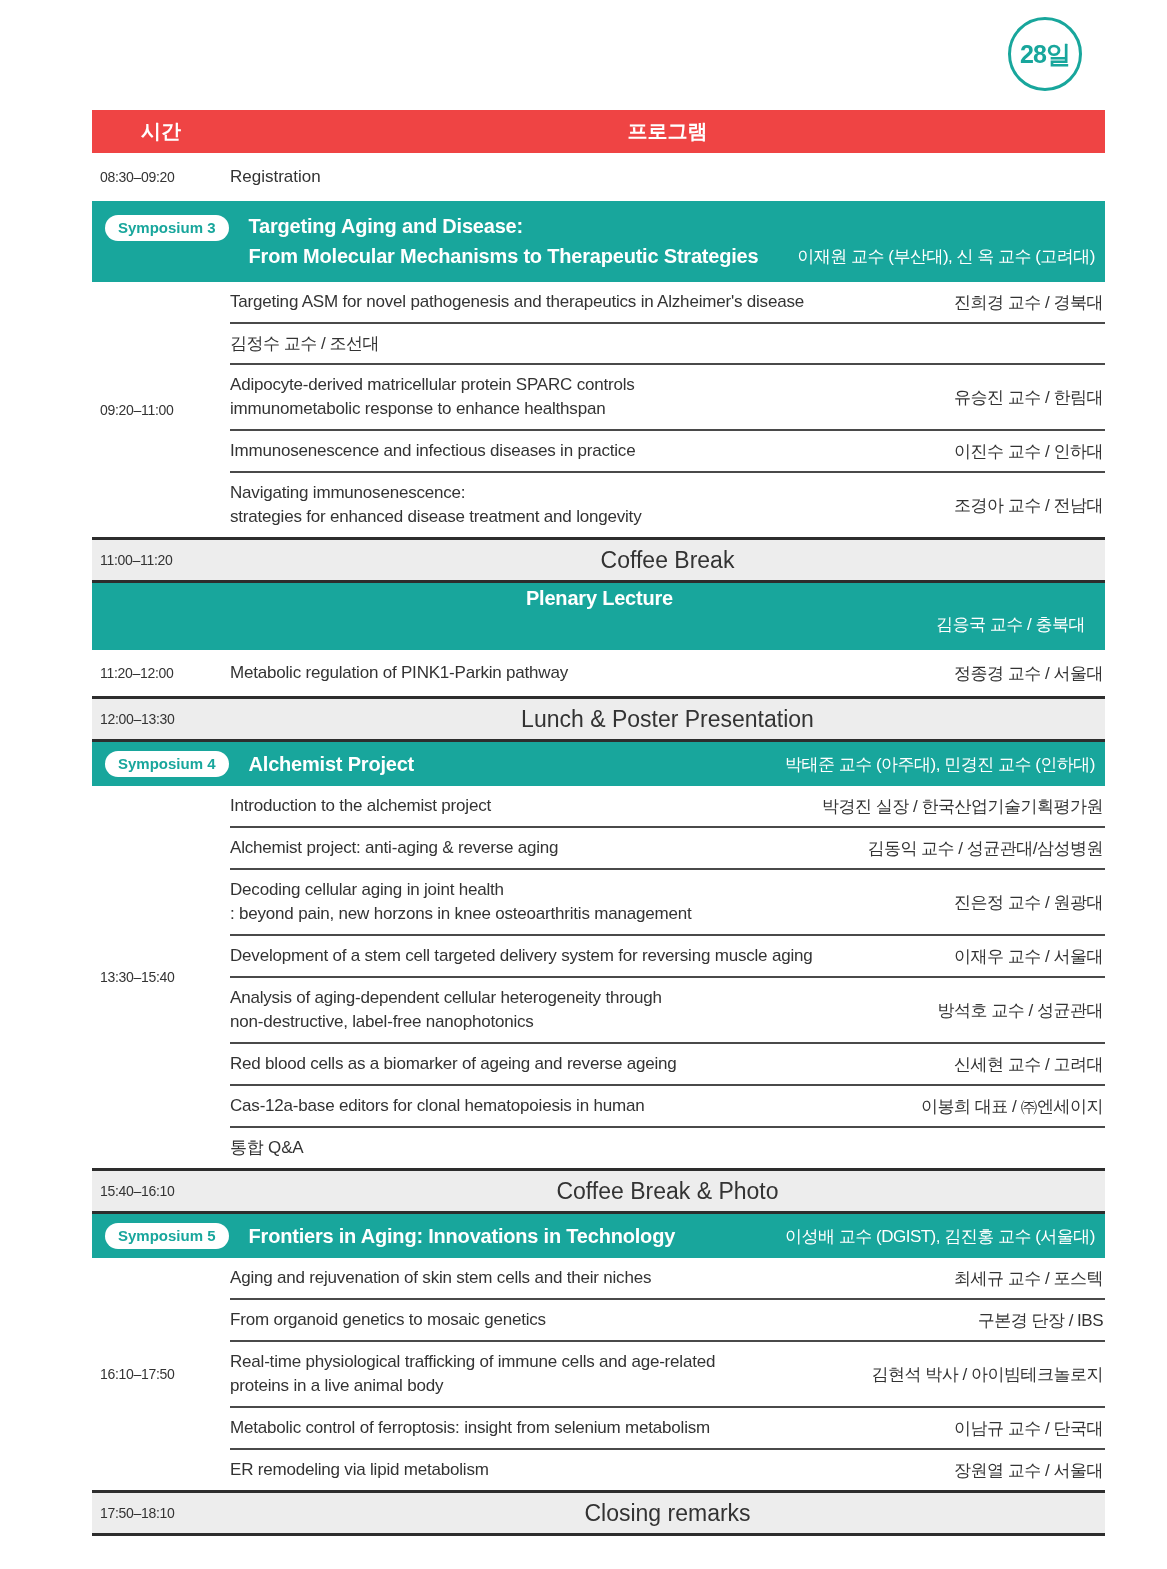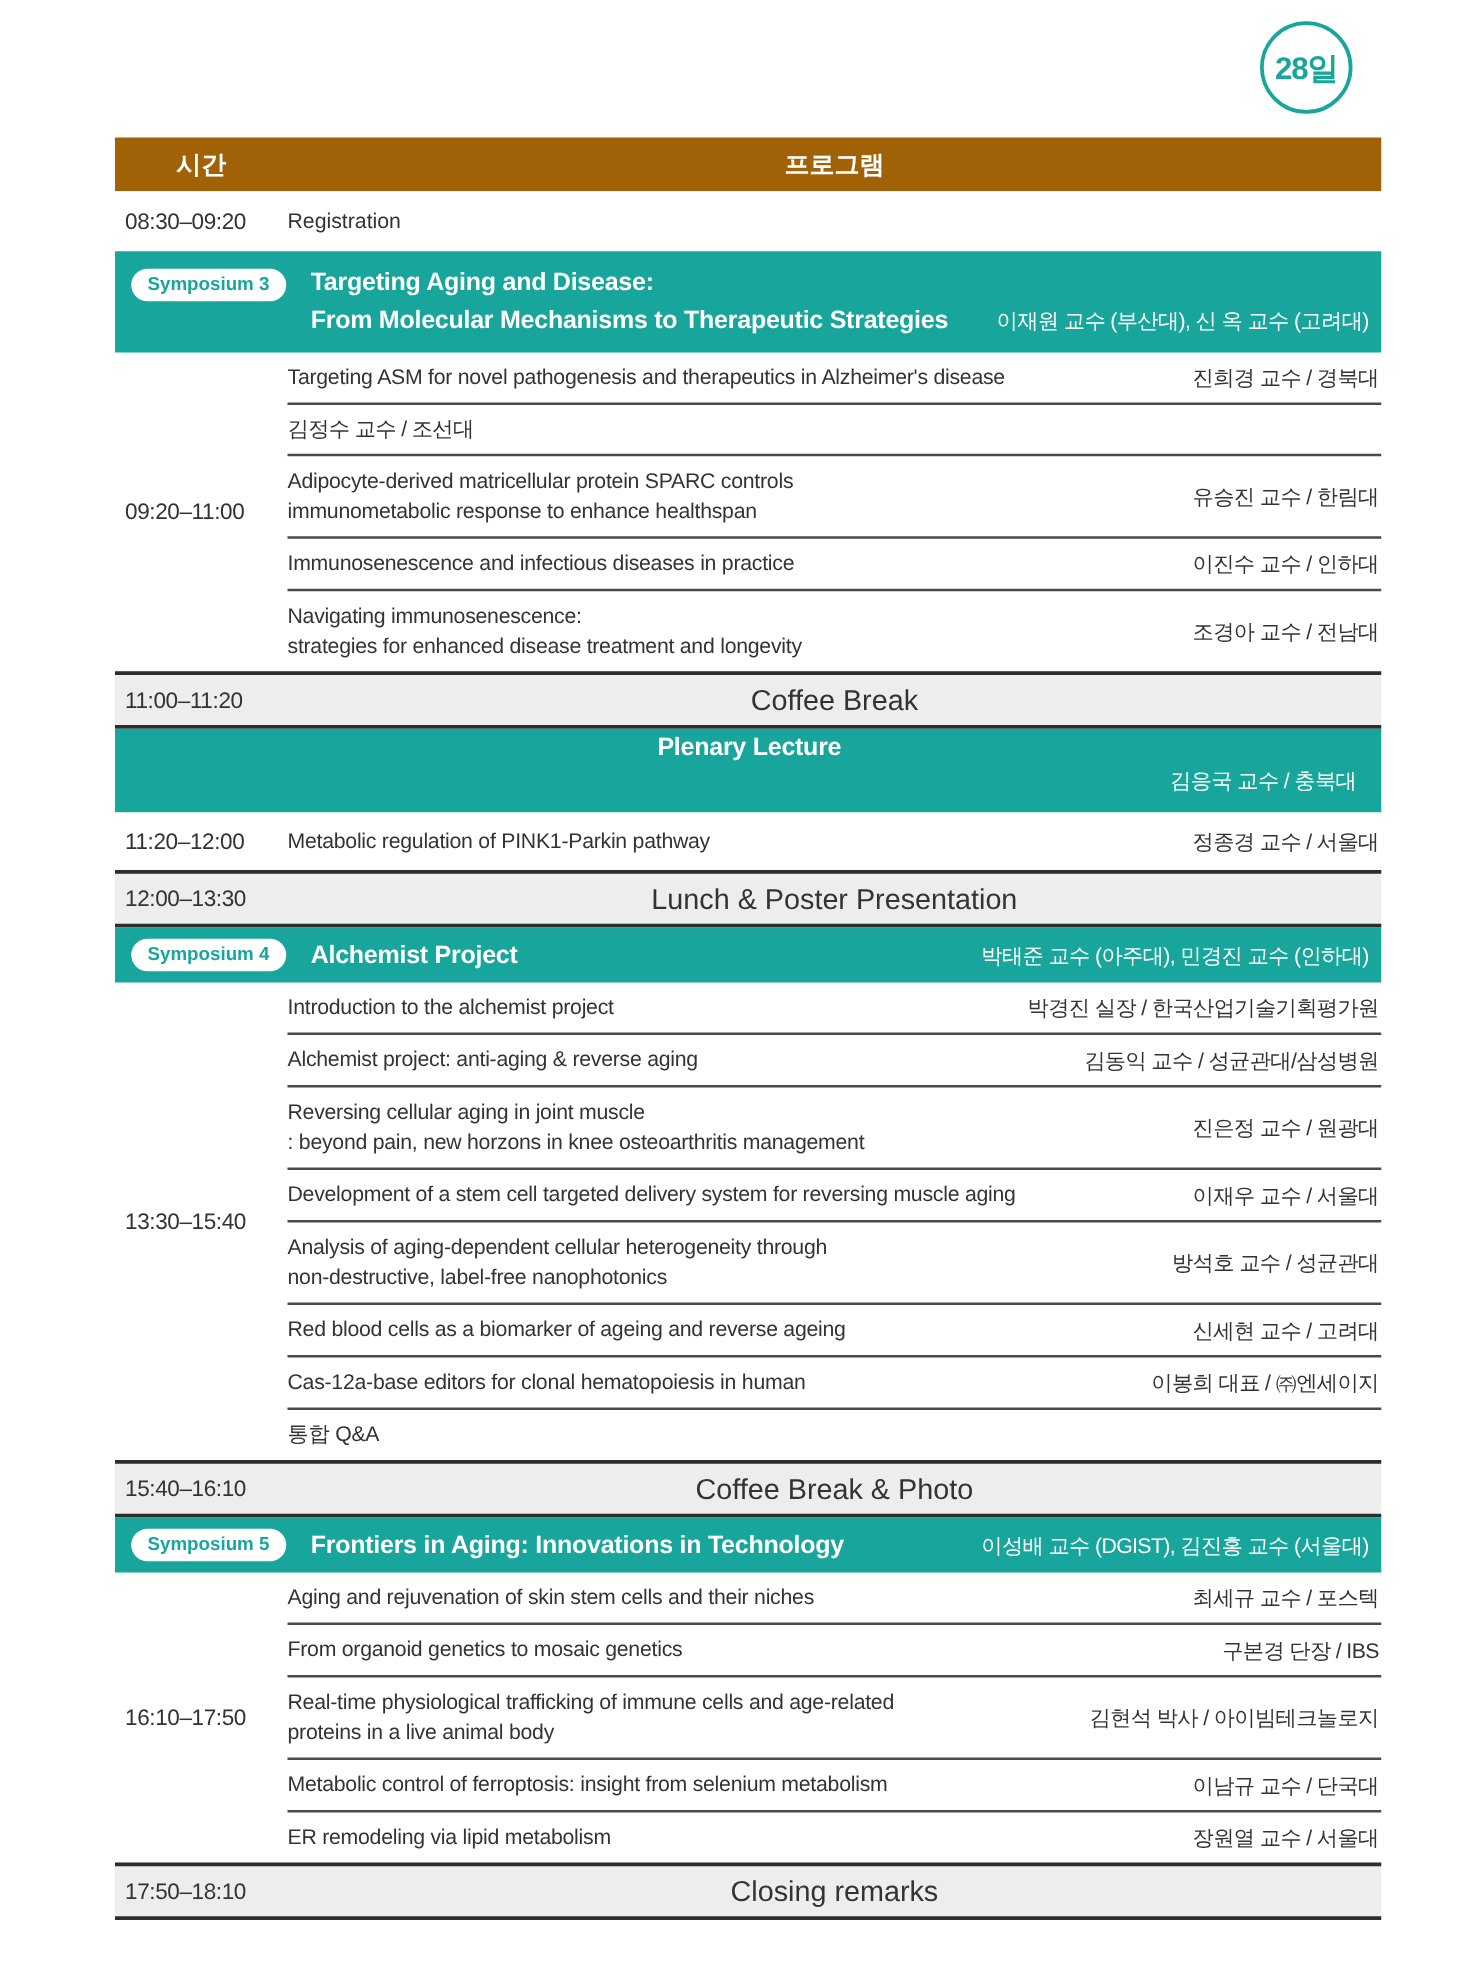--- a/index.html
+++ b/index.html
@@ -8,27 +8,27 @@
   .page { position:relative; width:1112px; height:1569px; background:#fff; overflow:hidden; }
 
   
   .day-badge { position:absolute; top:17px; left:1008px; width:74px; height:74px;
     border:3px solid #18A69C; border-radius:50%; display:flex; align-items:center; justify-content:center; }
   .day-badge span { color:#18A69C; font-size:25px; font-weight:bold; letter-spacing:-1px; }
 
   
   .sched { position:absolute; left:92px; top:110px; width:1013px; }
 
-  .thead { display:flex; background:#a16207; height:43px; color:#fff; font-weight:bold; font-size:20px; }
+  .thead { display:flex; background:#ef4444; height:43px; color:#fff; font-weight:bold; font-size:20px; }
   .thead .th { display:flex; align-items:center; justify-content:center; }
   .thead .th.time { width:138px; }
   .thead .th.prog { flex:1; }
 
   .time-cell { width:138px; flex:0 0 138px; display:flex; align-items:center;
-    padding-left:8px; font-size:18px; color:#333; letter-spacing:-0.3px; }
+    padding-left:8px; font-size:14px; color:#333; letter-spacing:-0.3px; }
 
   .row { display:flex; align-items:center; }
   .row.simple { min-height:48px; background:#fff; }
   .row.gray { min-height:46px; background:#EDEDED; border-top:3px solid #2D2D2D; border-bottom:3px solid #2D2D2D; }
   .plain-label { font-size:17px; color:#333; }
   .center-label { flex:1; text-align:center; font-size:23px; color:#333; }
 
   .band { background:#18A69C; color:#fff; }
   .band-tall { display:flex; min-height:81px; }
   .band-tall .pill { margin:14px 20px 0 13px; }
@@ -143,21 +143,21 @@
       <div class="items">
         <div class="item">
           <div class="i-title">Introduction to the alchemist project</div>
           <div class="i-spk">박경진 실장 / 한국산업기술기획평가원</div>
         </div>
         <div class="item">
           <div class="i-title">Alchemist project: anti-aging &amp; reverse aging</div>
           <div class="i-spk">김동익 교수 / 성균관대/삼성병원</div>
         </div>
         <div class="item">
-          <div class="i-title">Reversing cellular aging in joint muscle
+          <div class="i-title">Decoding cellular aging in joint health
 : beyond pain, new horzons in knee osteoarthritis management</div>
           <div class="i-spk">진은정 교수 / 원광대</div>
         </div>
         <div class="item">
           <div class="i-title">Development of a stem cell targeted delivery system for reversing muscle aging</div>
           <div class="i-spk">이재우 교수 / 서울대</div>
         </div>
         <div class="item">
           <div class="i-title">Analysis of aging-dependent cellular heterogeneity through
 non-destructive, label-free nanophotonics</div>

